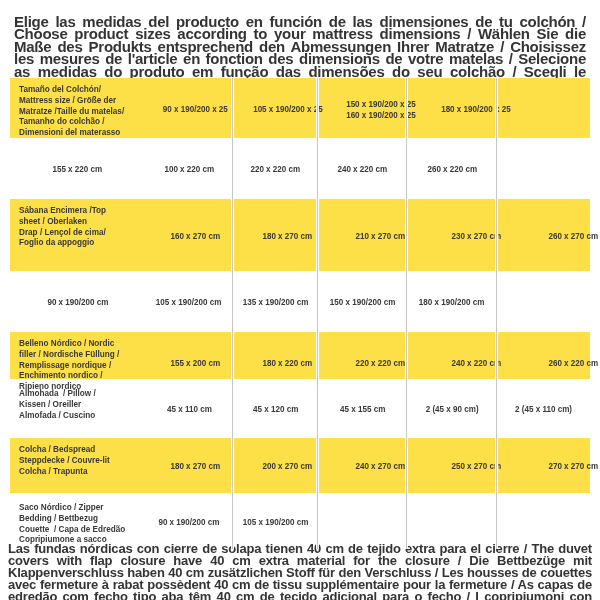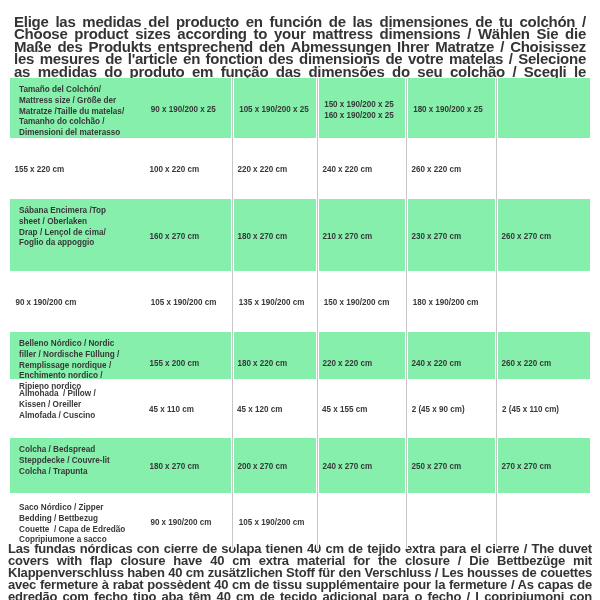--- a/index.html
+++ b/index.html
@@ -13,33 +13,33 @@
     letter-spacing:-0.25px;text-align:justify;color:#343434;
   }
   .size-table{
     position:absolute;left:10px;top:78px;width:580px;
   }
   .t-row{
     display:grid;
     grid-template-columns:135px 88px 85px 89px 90px 93px;
     margin-bottom:3px;position:relative;
   }
-  .t-row.shade{background:#86efac;}
+  .t-row.shade{background:#fde047;gap:6px;}
   .h60{height:60px}.h55{height:55px}.h56{height:72px}
   .h57{height:47px}.h53{height:53px}.h50{height:50px}
   .label-cell{
     padding:6px 2px 0 9px;overflow:visible;
   }
   .ltext{
     display:inline-block;white-space:pre;
     font-size:9.5px;font-weight:bold;line-height:10.8px;
     transform:scaleX(0.86);transform-origin:0 0;color:#383838;
   }
   .value-cell{
-    display:flex;align-items:center;justify-content:flex-start;overflow:visible;
+    display:flex;align-items:center;justify-content:center;overflow:visible;
   }
   .vtext{
     display:inline-block;white-space:pre;text-align:center;
     font-size:9.5px;font-weight:bold;line-height:11px;
     transform:scaleX(0.85);color:#383838;
   }
   .vsep{
     position:absolute;top:0;bottom:0;width:3px;background:#ffffff;
     display:flex;justify-content:center;z-index:2;
   }

